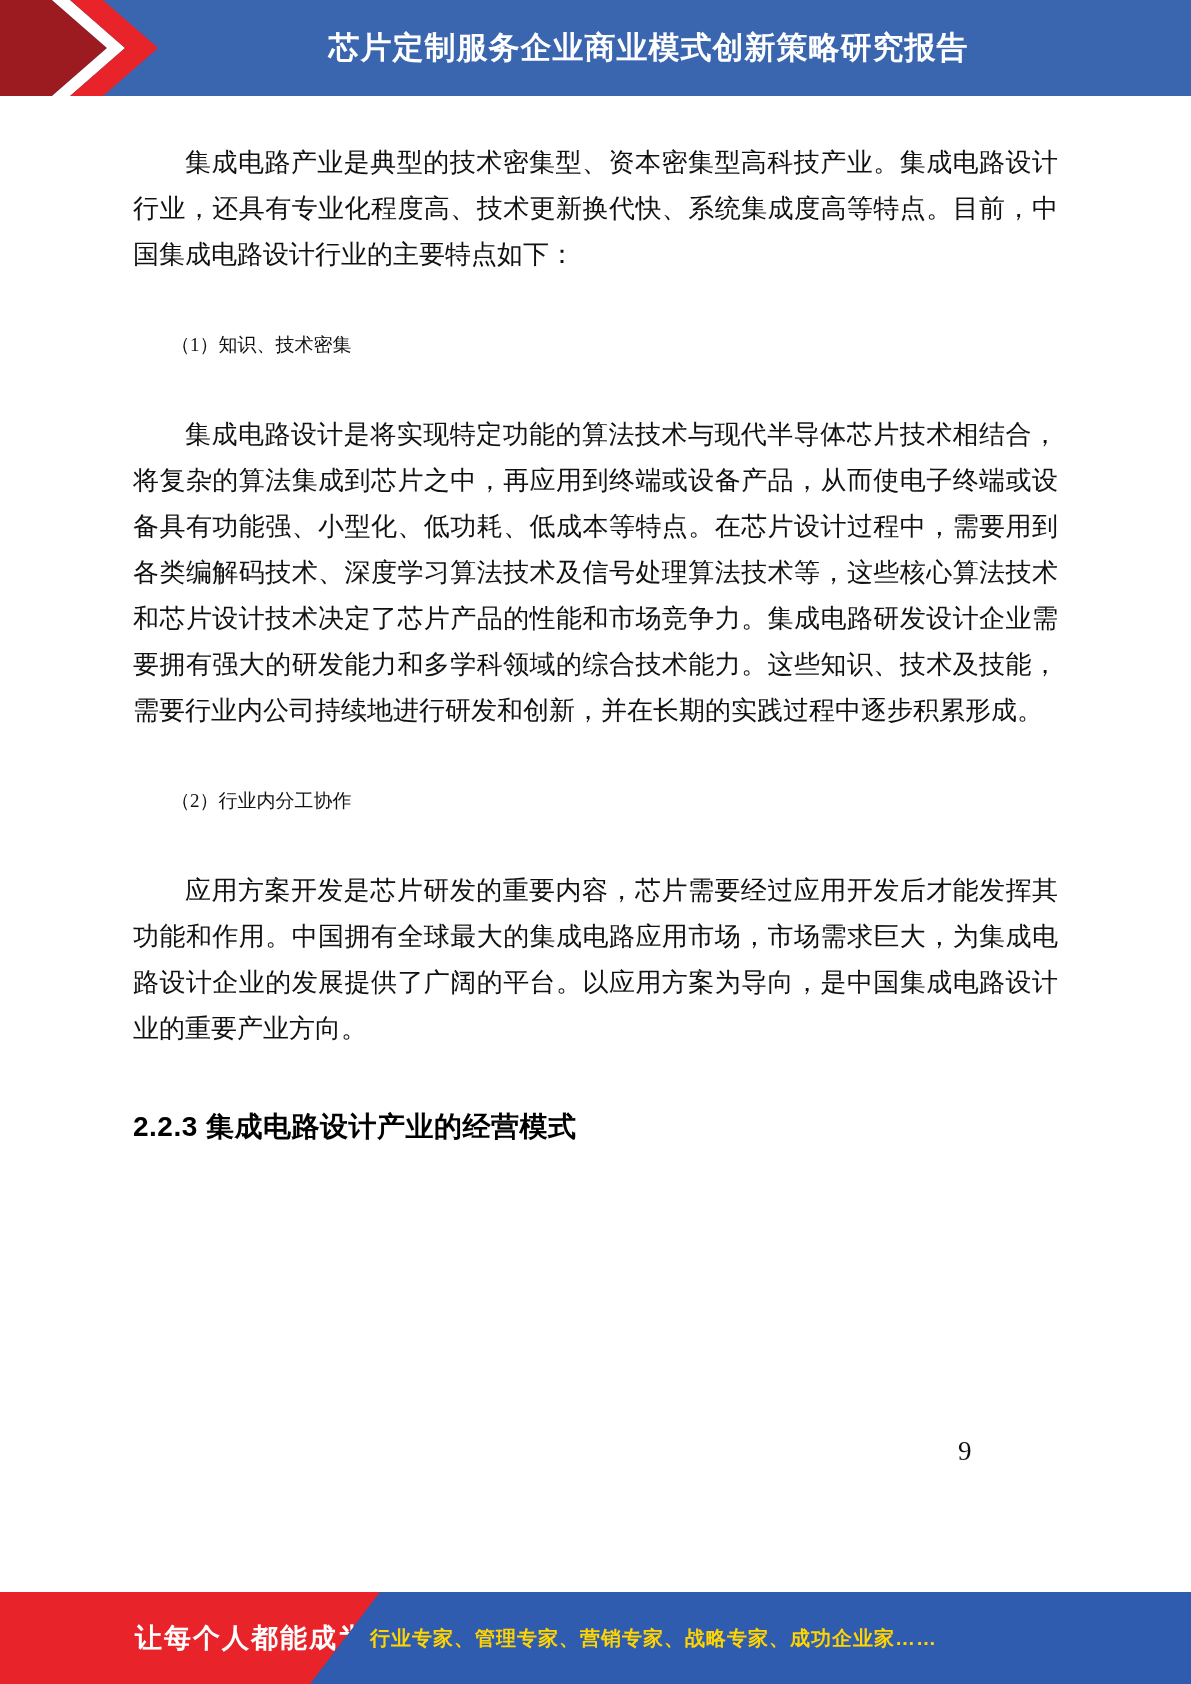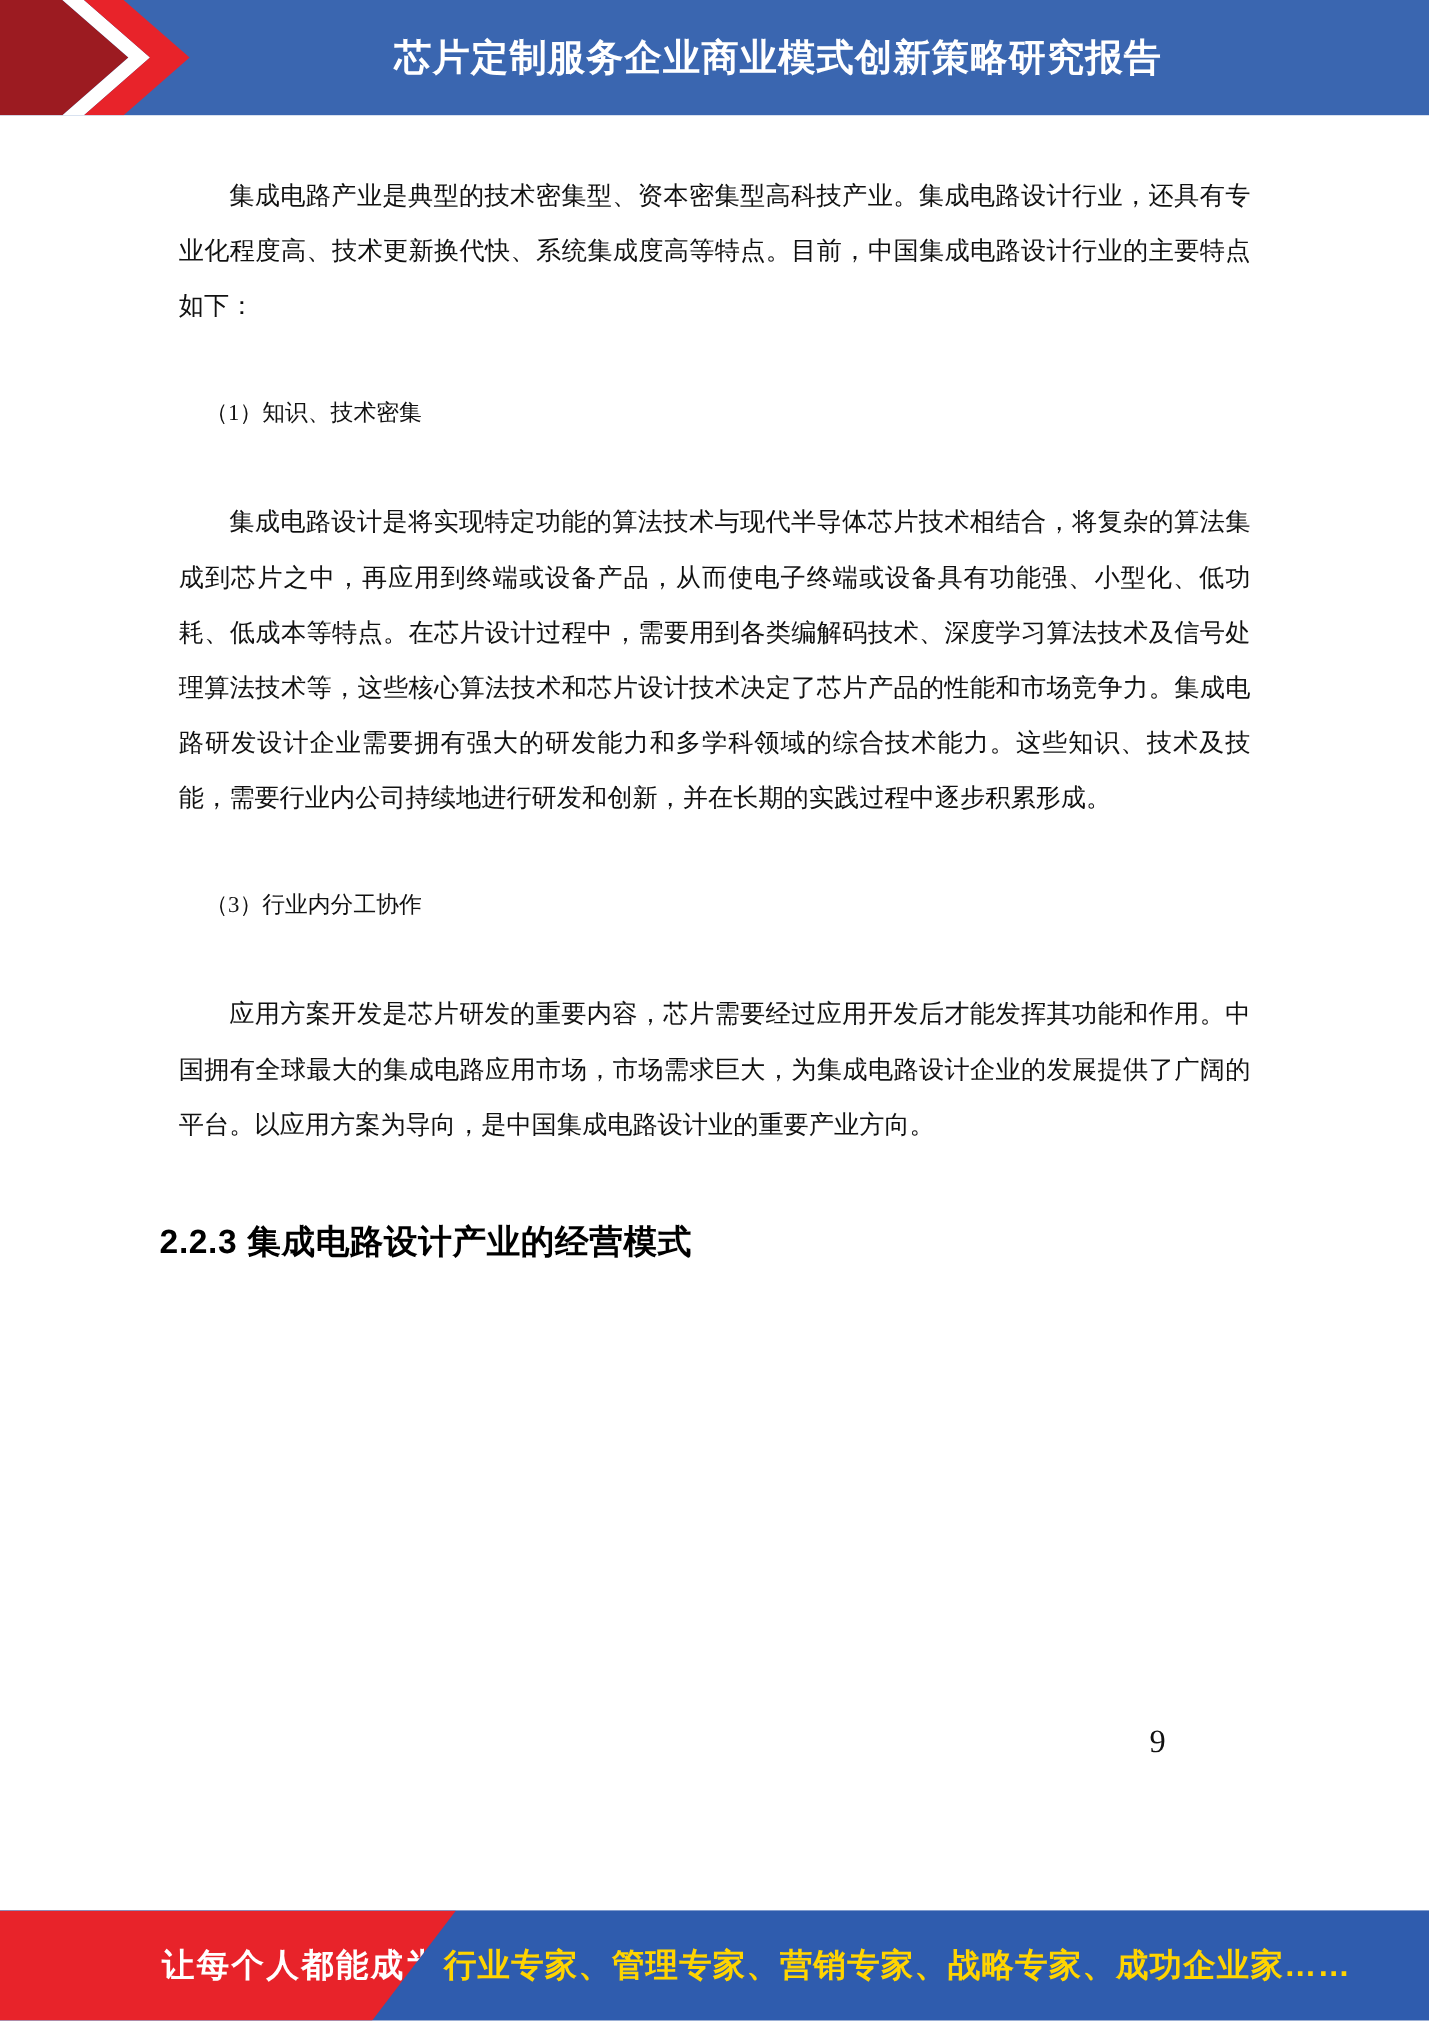--- a/index.html
+++ b/index.html
@@ -42,22 +42,22 @@
   }
 
   
   .page-body {
     position: absolute;
     top: 96px;
     left: 133px;
     width: 925px;
   }
   .body-para {
-    margin: 44px 16px;
-    font-size: 21px;
+    margin: 44px 0;
+    font-size: 26px;
     line-height: 46px;
     text-align: justify;
     text-indent: 2em;
   }
   .sub-heading {
     margin: 44px 0;
     font-size: 19px;
     line-height: 46px;
     text-indent: 2em;
   }
@@ -107,21 +107,21 @@
   }
   .footer-right {
     position: absolute;
     left: 370px; right: 0; top: 0; bottom: 0;
     display: flex;
     align-items: center;
   }
   .footer-right-text {
     color: #ffd400;
     font-family: "Liberation Sans", "DejaVu Sans", sans-serif;
-    font-size: 27px;
+    font-size: 20px;
     font-weight: bold;
     letter-spacing: 1px;
     white-space: nowrap;
   }
 </style>
 </head>
 <body>
 
 <div class="page">
 
@@ -133,21 +133,21 @@
     </svg>
     <h1 class="header-title">芯片定制服务企业商业模式创新策略研究报告</h1>
   </header>
 
   <main class="page-body">
     <p class="body-para">集成电路产业是典型的技术密集型、资本密集型高科技产业。集成电路设计行业，还具有专业化程度高、技术更新换代快、系统集成度高等特点。目前，中国集成电路设计行业的主要特点如下：</p>
 
     <p class="sub-heading">（1）知识、技术密集</p>
     <p class="body-para">集成电路设计是将实现特定功能的算法技术与现代半导体芯片技术相结合，将复杂的算法集成到芯片之中，再应用到终端或设备产品，从而使电子终端或设备具有功能强、小型化、低功耗、低成本等特点。在芯片设计过程中，需要用到各类编解码技术、深度学习算法技术及信号处理算法技术等，这些核心算法技术和芯片设计技术决定了芯片产品的性能和市场竞争力。集成电路研发设计企业需要拥有强大的研发能力和多学科领域的综合技术能力。这些知识、技术及技能，需要行业内公司持续地进行研发和创新，并在长期的实践过程中逐步积累形成。</p>
 
-    <p class="sub-heading">（3）行业内分工协作</p>
+    <p class="sub-heading">（2）行业内分工协作</p>
 
     <p class="body-para">应用方案开发是芯片研发的重要内容，芯片需要经过应用开发后才能发挥其功能和作用。中国拥有全球最大的集成电路应用市场，市场需求巨大，为集成电路设计企业的发展提供了广阔的平台。以应用方案为导向，是中国集成电路设计业的重要产业方向。</p>
 
     <h2 class="section-heading">2.2.3 集成电路设计产业的经营模式</h2>
   </main>
 
   <div class="page-number">9</div>
 
   <footer class="page-footer">
     <div class="footer-right">

